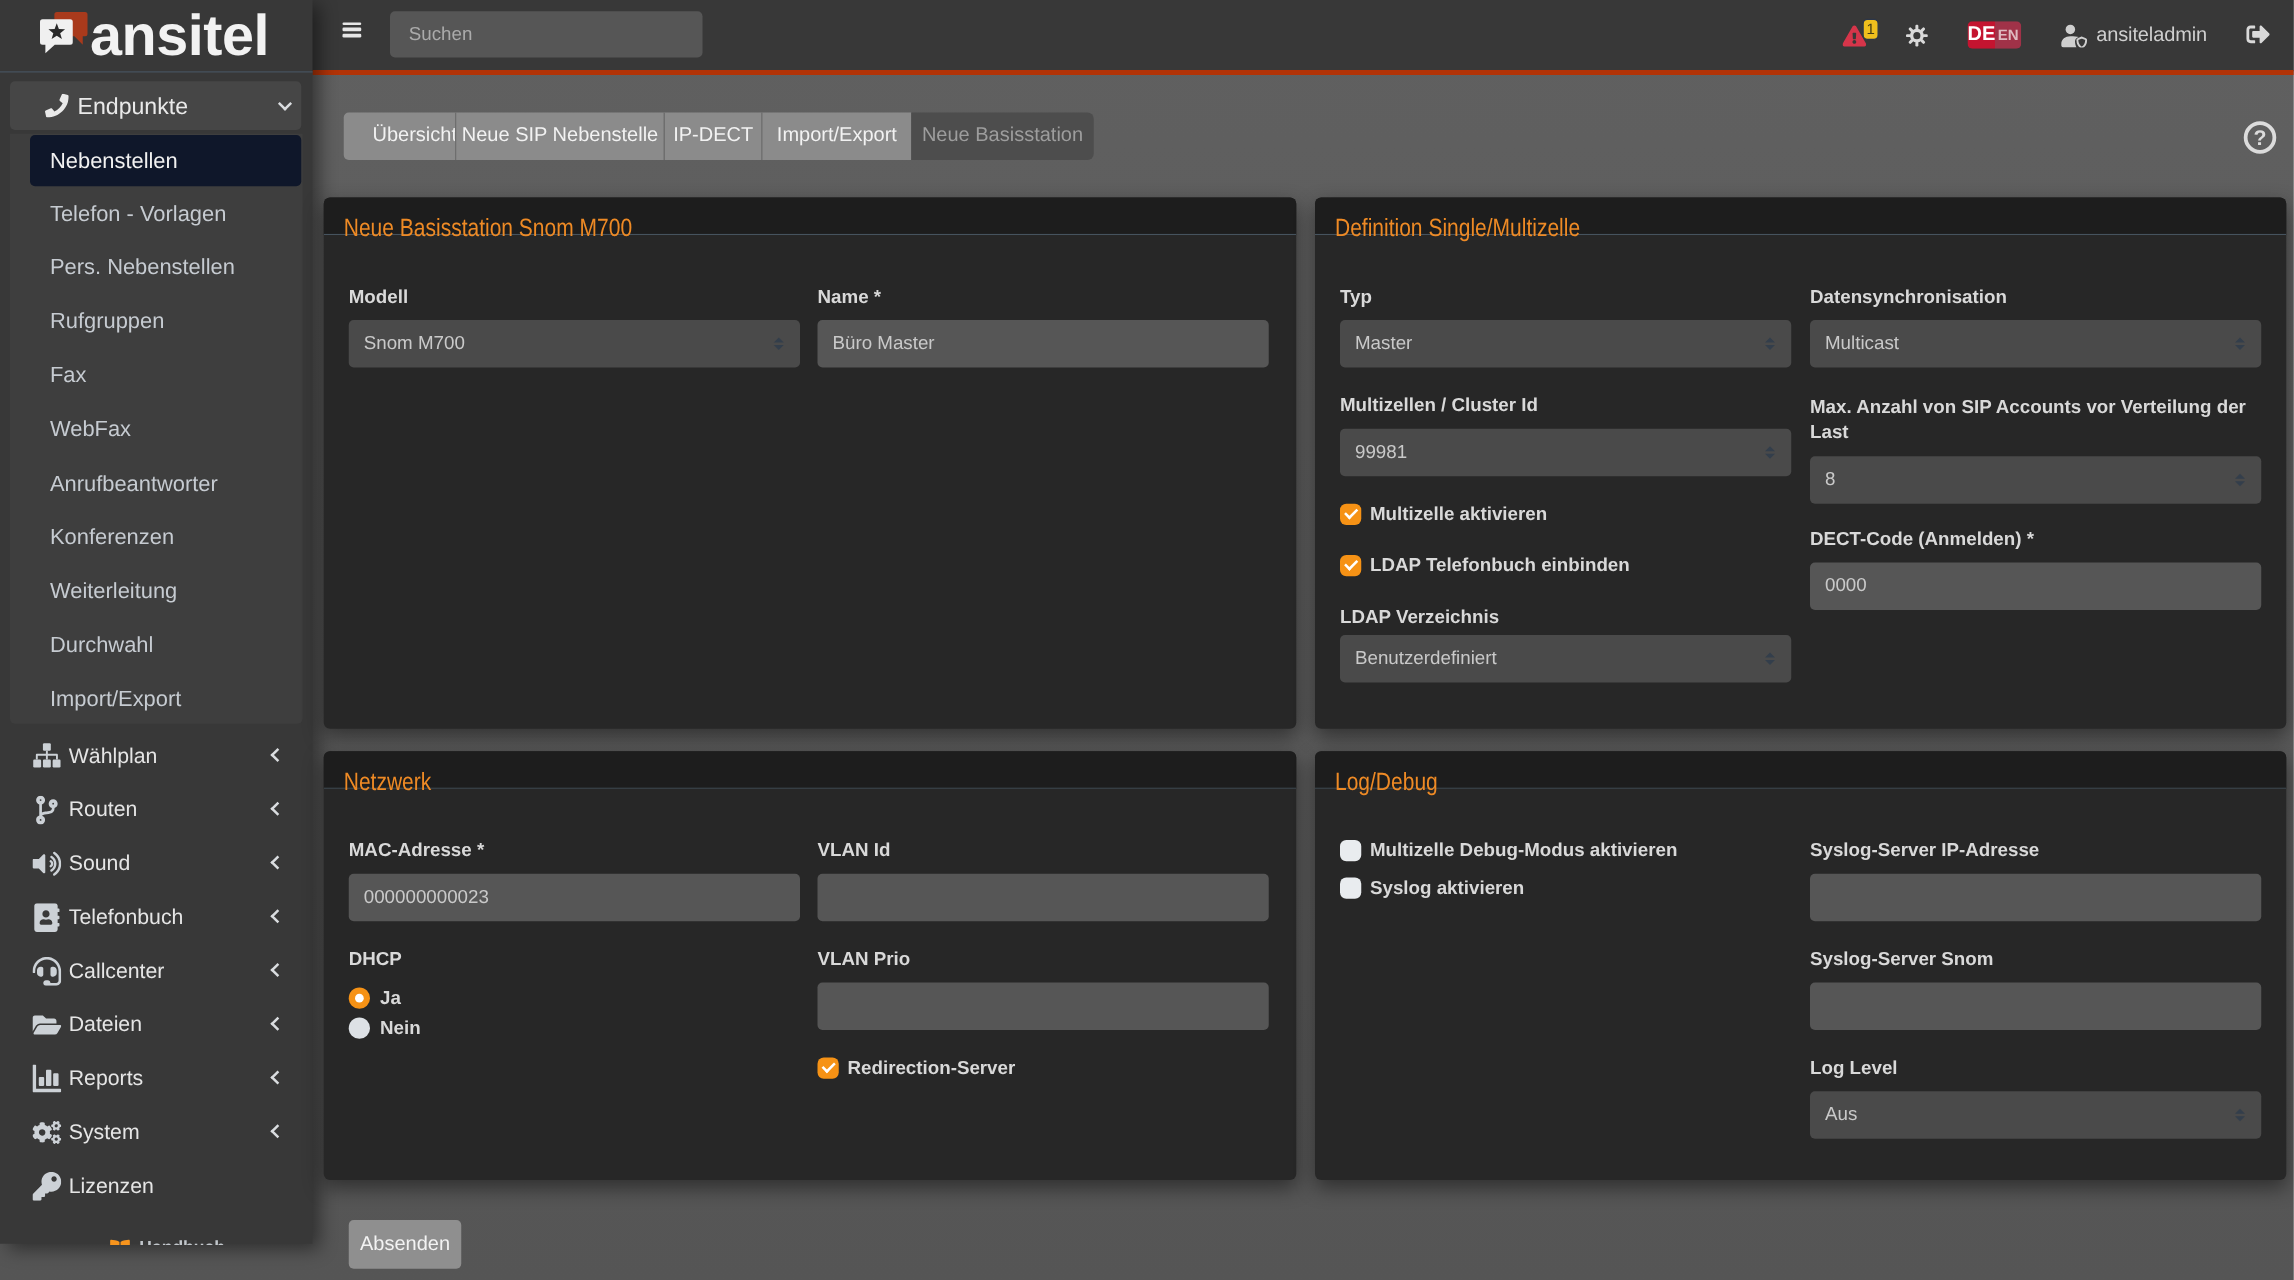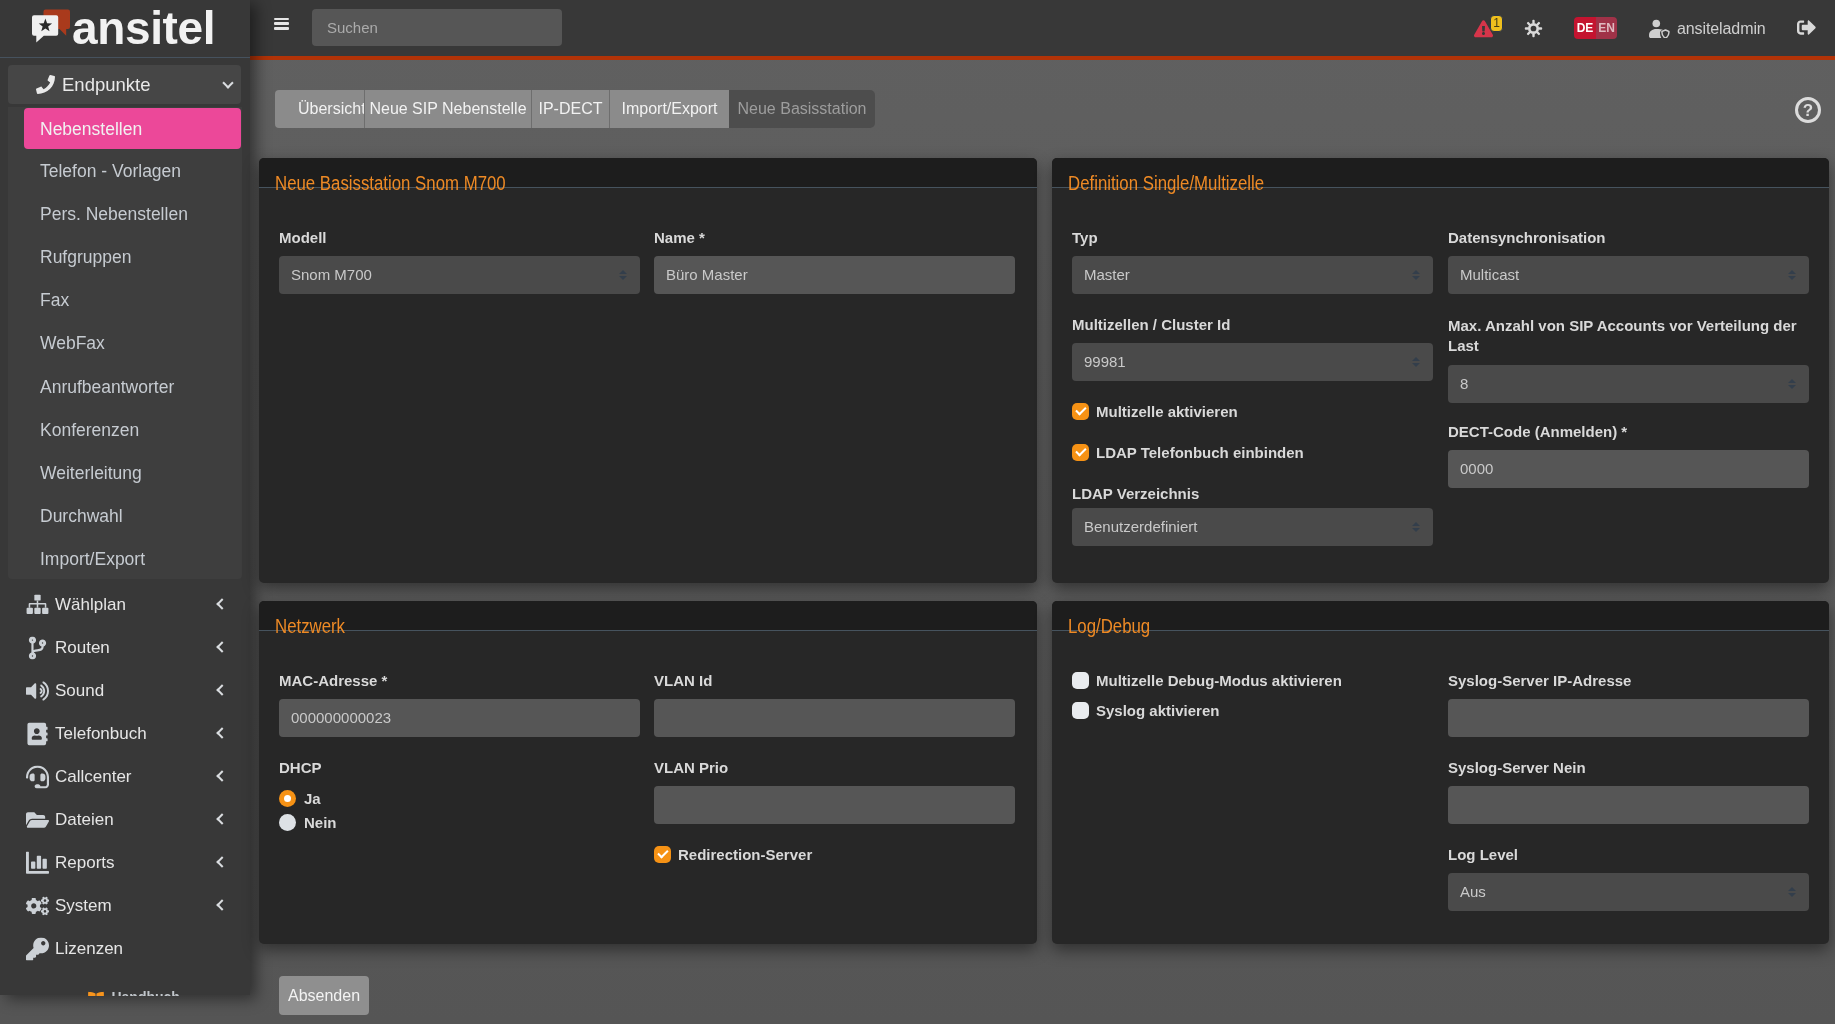--- a/index.html
+++ b/index.html
@@ -14,40 +14,40 @@
 .topbar { position:absolute; left:0; top:0; width:1835px; height:57px; background:#383838; }
 .accent { position:absolute; left:250px; top:56px; width:1585px; height:4px; background:#b23307; }
 .burger { position:absolute; left:274px; top:17.5px; width:15px; height:14px; }
 .burger span { display:block; height:2.8px; background:#e6e6e6; border-radius:1px; margin-bottom:2.2px; }
 .search { position:absolute; left:312px; top:9px; width:250px; height:37px; background:#565656; border-radius:4px; color:#ababab; font-size:15px; line-height:37px; padding-left:15px; }
 
 .warn { position:absolute; left:1474px; top:20px; width:19px; height:17.5px; }
 .badge1 { position:absolute; left:1490px; top:15px; width:13px; height:17px; background:#efbf1d; border:1px solid #2c3648; border-radius:4px; color:#443c14; font-size:12px; line-height:15px; text-align:center; }
 .gear { position:absolute; left:1524px; top:19px; width:19px; height:19px; }
 .lang { position:absolute; left:1574px; top:17px; height:22px; border-radius:4px; overflow:hidden; font-size:12.5px; font-weight:bold; display:flex; }
-.lang .de { background:#c41430; color:#fff; width:22px; text-align:center; line-height:22px; font-size:12px; }
+.lang .de { background:#c41430; color:#fff; width:22px; text-align:center; line-height:22px; font-size:16px; }
 .lang .en { background:#a03248; color:#dfb9c0; width:21px; text-align:center; line-height:22px; font-size:12px; }
 .usrico { position:absolute; left:1648px; top:19px; width:22px; height:19px; }
 .usrname { position:absolute; left:1677px; top:0; height:57px; line-height:57px; color:#cfcfcf; font-size:16px; letter-spacing:-0.1px; }
 .logout { position:absolute; left:1797px; top:18px; width:19px; height:19px; }
 
 .sidebar { position:absolute; left:0; top:0; width:250px; height:995px; background:#383838; box-shadow:6px 4px 14px rgba(0,0,0,.45); }
 .logo { position:absolute; left:30px; top:8px; width:200px; height:42px; }
 .logohr { position:absolute; left:0; top:57px; width:250px; height:1px; background:#46525e; }
 .m-head { position:absolute; left:8px; top:65px; width:233px; height:39px; background:#464646; border-radius:4px; color:#e9e9e9; font-size:18.5px; line-height:39px; }
 .m-head .txt { position:absolute; left:54px; }
 .m-head svg { position:absolute; left:28px; top:10px; }
 .m-head .chev { position:absolute; left:216px; top:14px; }
 .chev { width:9px; height:9px; display:inline-block; border:0 solid #dadde0; }
 .chev.down { border-left-width:2.6px; border-bottom-width:2.6px; transform:rotate(-45deg); width:8px; height:8px; }
 .chev.left { border-left-width:2.6px; border-bottom-width:2.6px; transform:rotate(45deg); width:8px; height:8px; }
 .submenu { position:absolute; left:8px; top:107px; width:234px; height:472px; background:#3e3e3e; border-radius:0 0 4px 4px; }
 .submenu .item { position:relative; height:43.2px; color:#c6cbd1; font-size:17.5px; }
 .submenu .item span { position:absolute; left:32px; top:50%; transform:translateY(-50%); }
-.submenu .item.active { background:#ec4899; border-radius:4px; margin:1px 1px 0 16px; height:41px; color:#f1f1f1; }
+.submenu .item.active { background:#0f172a; border-radius:4px; margin:1px 1px 0 16px; height:41px; color:#f1f1f1; }
 .submenu .item.active span { left:16px; }
 .mainmenu { position:absolute; left:0; top:583px; width:250px; }
 .mm { position:relative; height:43px; color:#e5e5e5; font-size:17px; }
 .mm .ic { position:absolute; left:26px; top:50%; transform:translateY(-50%); width:23px; height:23px; }
 .mm .txt { position:absolute; left:55px; top:50%; transform:translateY(-50%); }
 .mm .chev { position:absolute; left:218px; top:17px; }
 .handbuch { position:absolute; left:88px; top:991px; width:160px; height:5px; overflow:hidden; }
 
 .tabs { position:absolute; left:275px; top:90px; height:38px; display:flex; }
 .tab { background:#8b8b8b; color:#f2f2f2; font-size:16px; line-height:38px; text-align:center; border-left:1px solid #6e6e6e; }
@@ -343,20 +343,20 @@
           <b>Multizelle Debug-Modus aktivieren</b>
         </div>
       <div class="cbrow">
           <span class="cb off"></span>
           <b>Syslog aktivieren</b>
         </div>
     </div>
     <div class="col c2">
       <label class="fl">Syslog-Server IP-Adresse</label>
       <div class="field inp"></div>
-      <label class="fl">Syslog-Server Nein</label>
+      <label class="fl">Syslog-Server Snom</label>
       <div class="field inp"></div>
       <label class="fl">Log Level</label>
       <div class="field sel">Aus<span class="arr"></span></div>
     </div>
   </div>
 </div>
 <div class="absenden">Absenden</div>
 
 </body></html>

